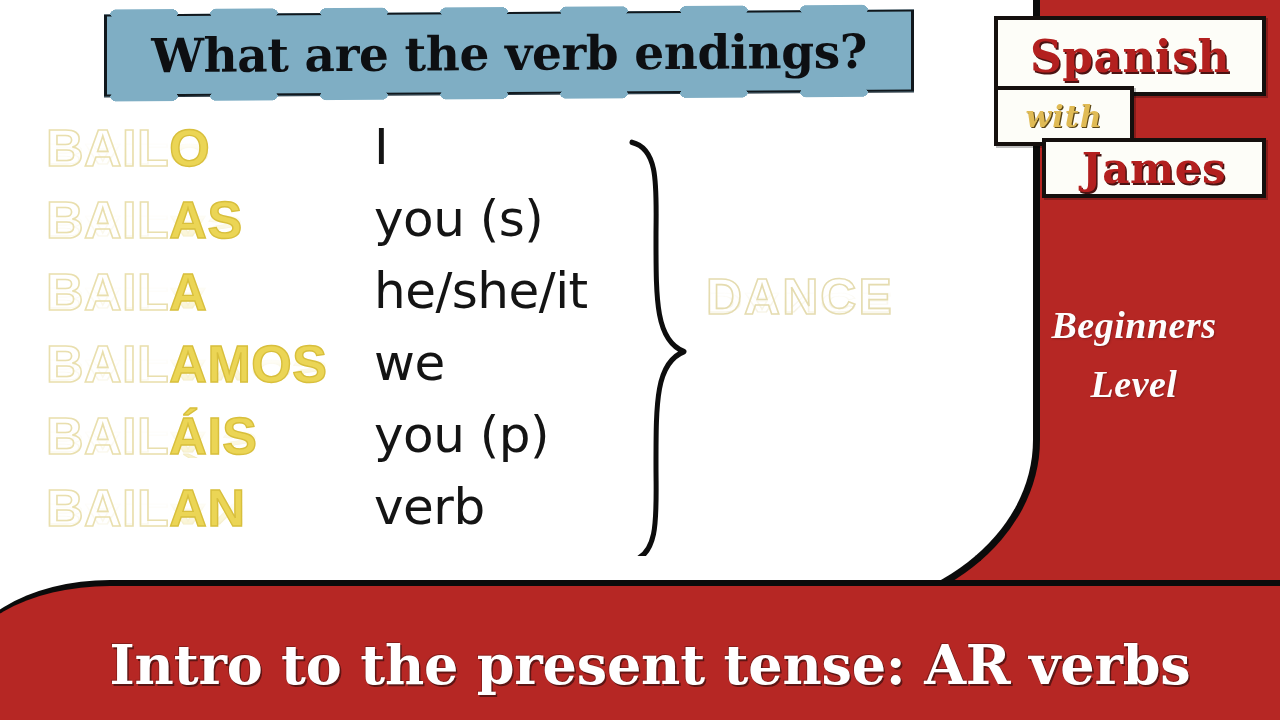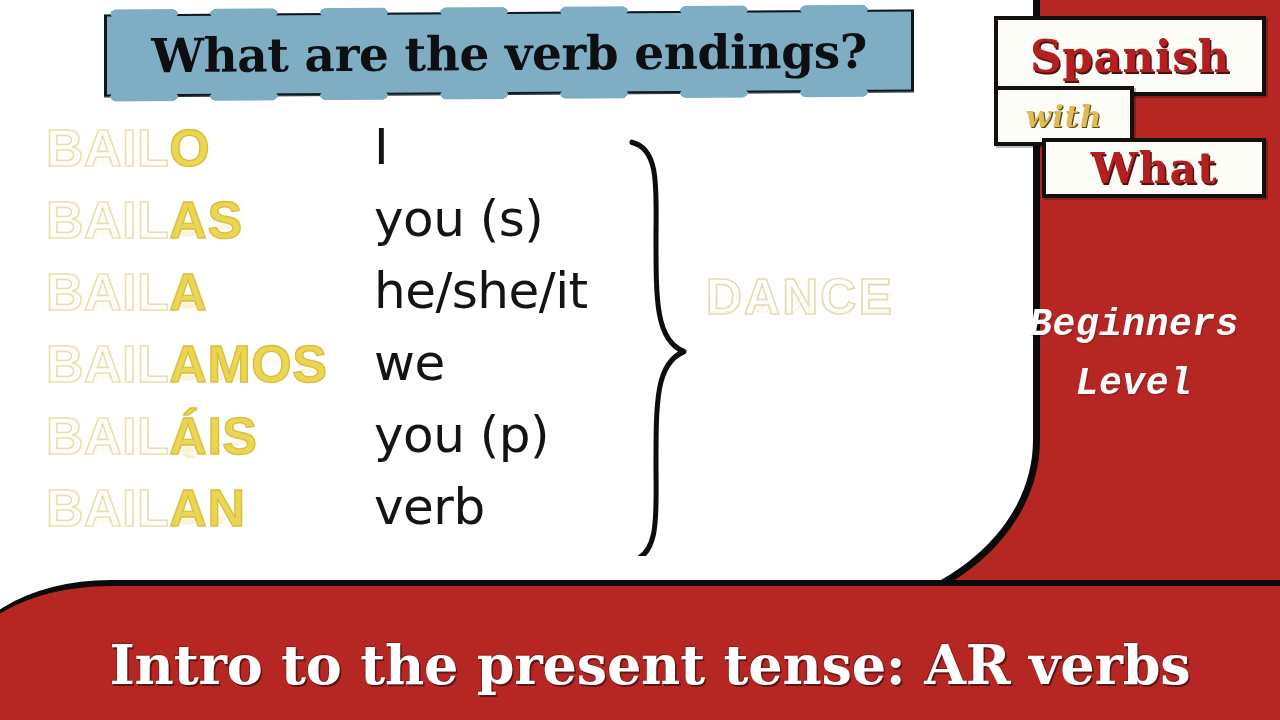--- a/index.html
+++ b/index.html
@@ -207,21 +207,21 @@
   }
 
   
   #level {
     position:absolute;
     right:16px; top:296px;
     width:260px;
     z-index:9;
     text-align:center;
     color:#fdfdfd;
-    font-family:Liberation Mono, monospace;
+    font-family:Liberation Serif, serif;
     font-style:italic;
     font-weight:700;
     font-size:38px;
     line-height:1.55;
     letter-spacing:0.5px;
     text-shadow:1px 1px 2px rgba(0,0,0,0.25);
   }
   #level .l2 { display:block; }
 
   
@@ -341,21 +341,21 @@
   <div id="dance">DANCE</div>
 
   <div id="brand">
     <div class="brand-box" id="brand-spanish">
       <span>Spanish</span>
     </div>
     <div class="brand-box" id="brand-with">
       <span>with</span>
     </div>
     <div class="brand-box" id="brand-james">
-      <span>What</span>
+      <span>James</span>
     </div>
   </div>
 
   <div id="level">
     <span class="l1">Beginners</span>
     <span class="l2">Level</span>
   </div>
 
   <div id="bottom-banner">
     <span id="bottom-text">Intro to the present tense: AR verbs</span>

